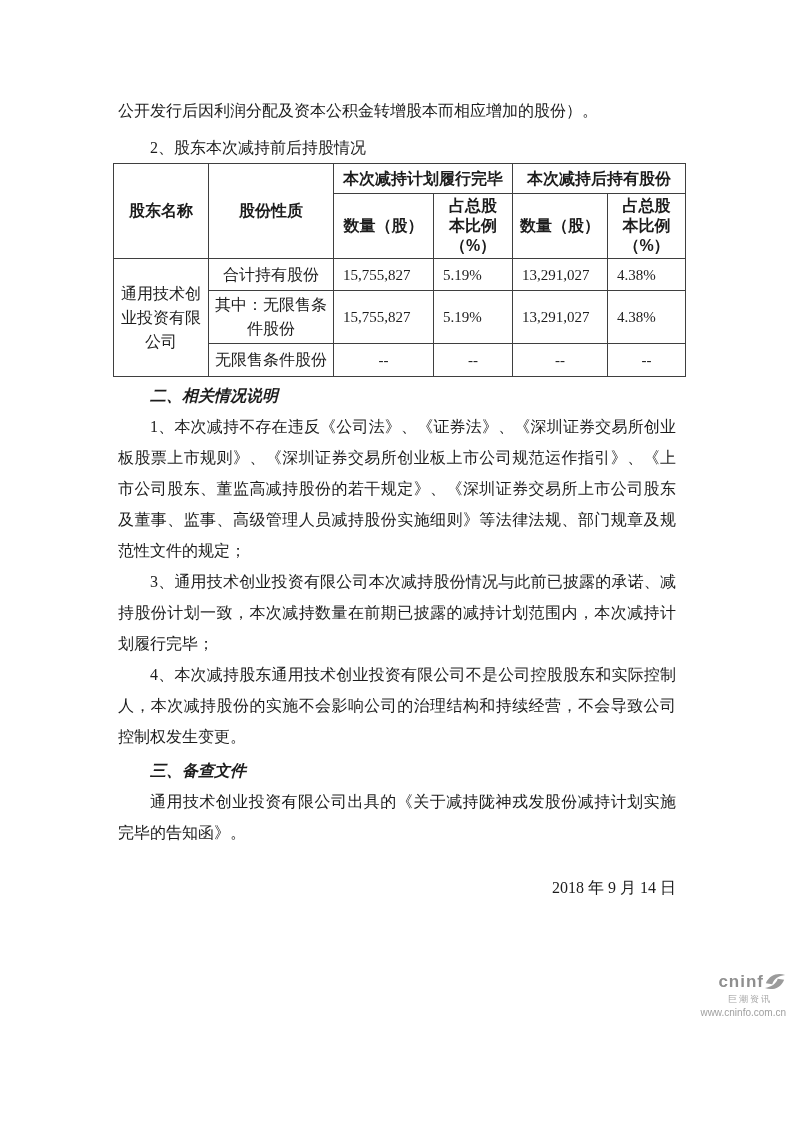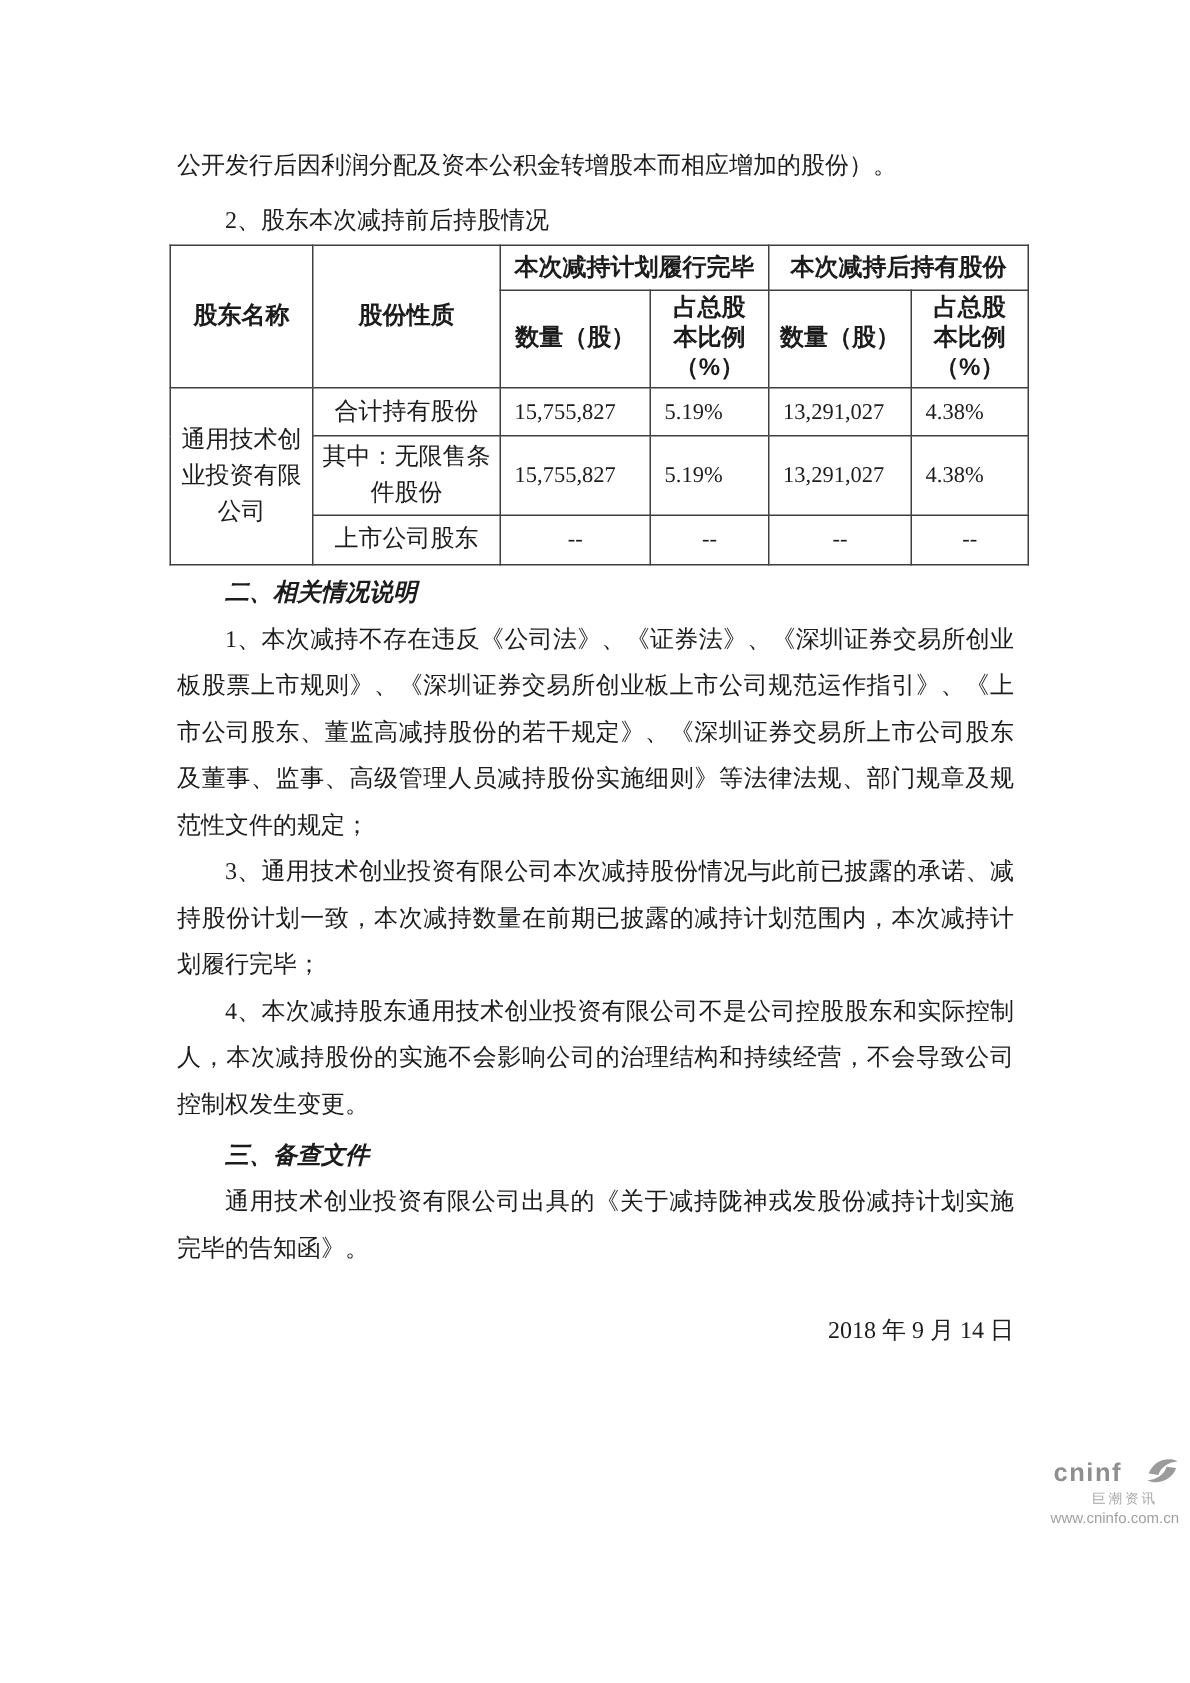--- a/index.html
+++ b/index.html
@@ -67,21 +67,21 @@
 
   .cninfo-logo{
     position:absolute;
     right:7px;
     bottom:10px;
     text-align:right;
     font-family:"Liberation Sans","DejaVu Sans",sans-serif;
     color:#9b9b9b;
     line-height:1.1;
   }
-  .brand-row{display:flex;align-items:center;justify-content:flex-end;gap:16px;}
+  .brand-row{display:flex;align-items:center;justify-content:flex-end;gap:0;}
   .brand-text{font-size:17px;font-weight:bold;letter-spacing:1px;color:#8f8f8f;}
   .logo-sub{font-size:9px;letter-spacing:2px;color:#a5a5a5;margin-top:1px;margin-right:14px;}
   .logo-url{font-size:10px;color:#a0a0a0;margin-top:2px;}
 </style>
 </head>
 <body>
 
 <div class="page">
   <div class="content">
 
@@ -122,21 +122,21 @@
           <td class="num-cell">4.38%</td>
         </tr>
         <tr class="b-row2">
           <td class="nature-cell">其中：无限售条件股份</td>
           <td class="num-cell">15,755,827</td>
           <td class="num-cell">5.19%</td>
           <td class="num-cell">13,291,027</td>
           <td class="num-cell">4.38%</td>
         </tr>
         <tr class="b-row3">
-          <td class="nature-cell">上市公司股东</td>
+          <td class="nature-cell">无限售条件股份</td>
           <td class="dash-cell">--</td>
           <td class="dash-cell">--</td>
           <td class="dash-cell">--</td>
           <td class="dash-cell">--</td>
         </tr>
       </tbody>
     </table>
 
     <p class="sec-heading">二、相关情况说明</p>
     <p class="indent">1、本次减持不存在违反《公司法》、《证券法》、《深圳证券交易所创业板股票上市规则》、《深圳证券交易所创业板上市公司规范运作指引》、《上市公司股东、董监高减持股份的若干规定》、《深圳证券交易所上市公司股东及董事、监事、高级管理人员减持股份实施细则》等法律法规、部门规章及规范性文件的规定；</p>

